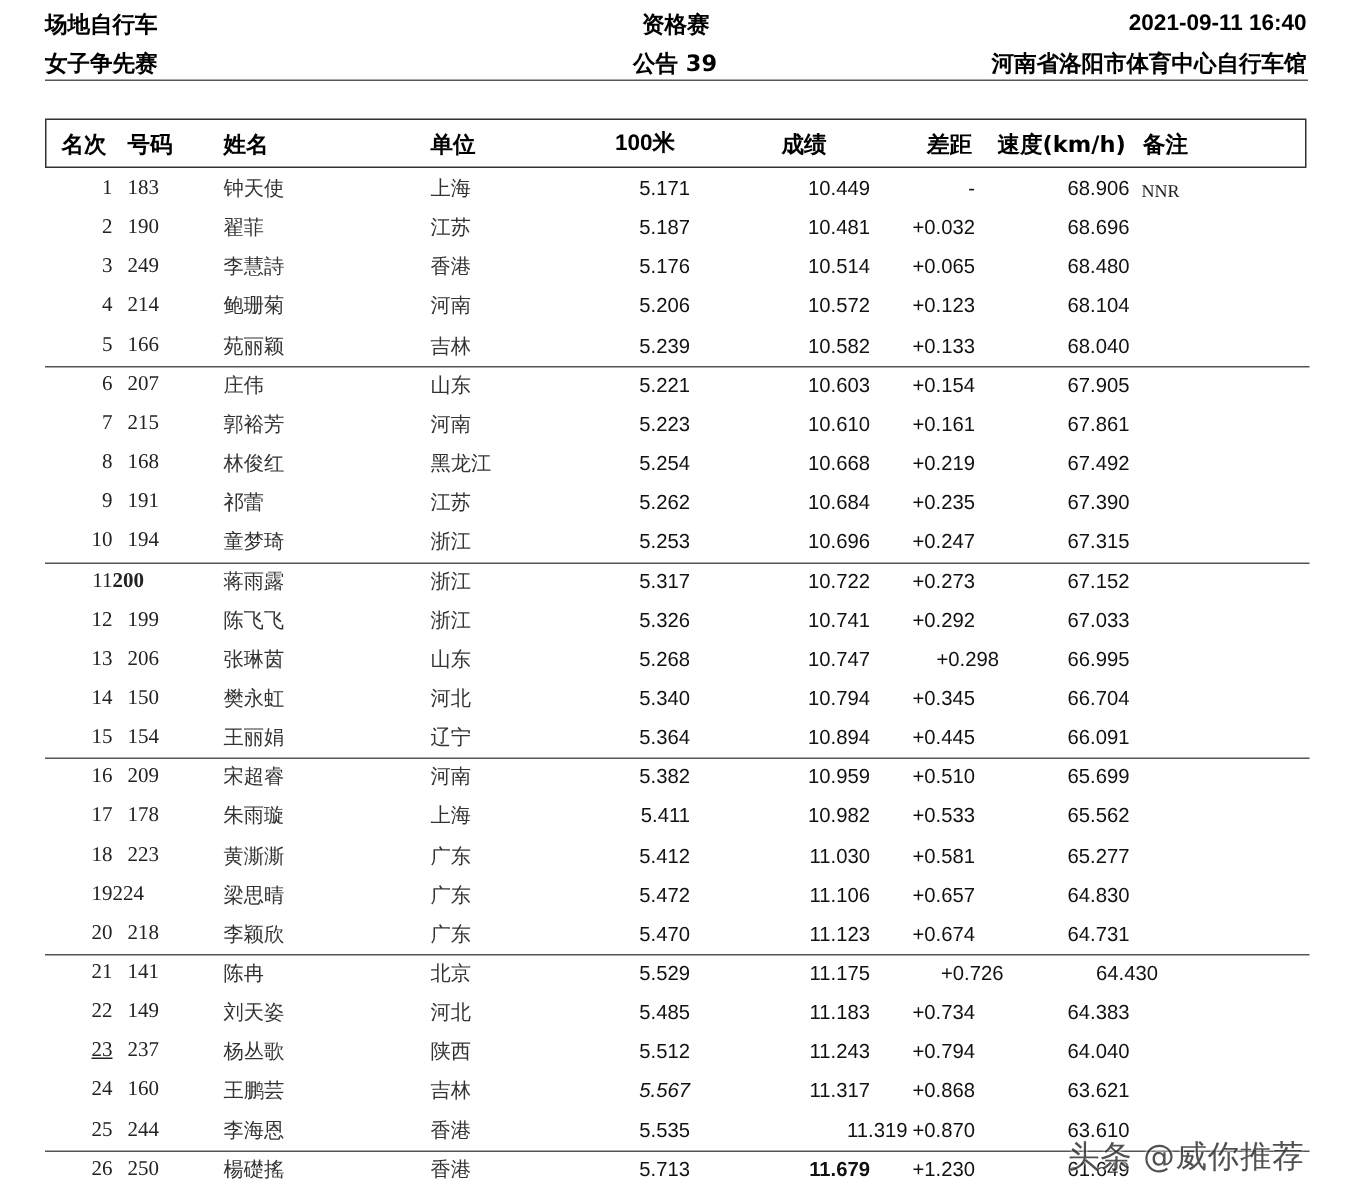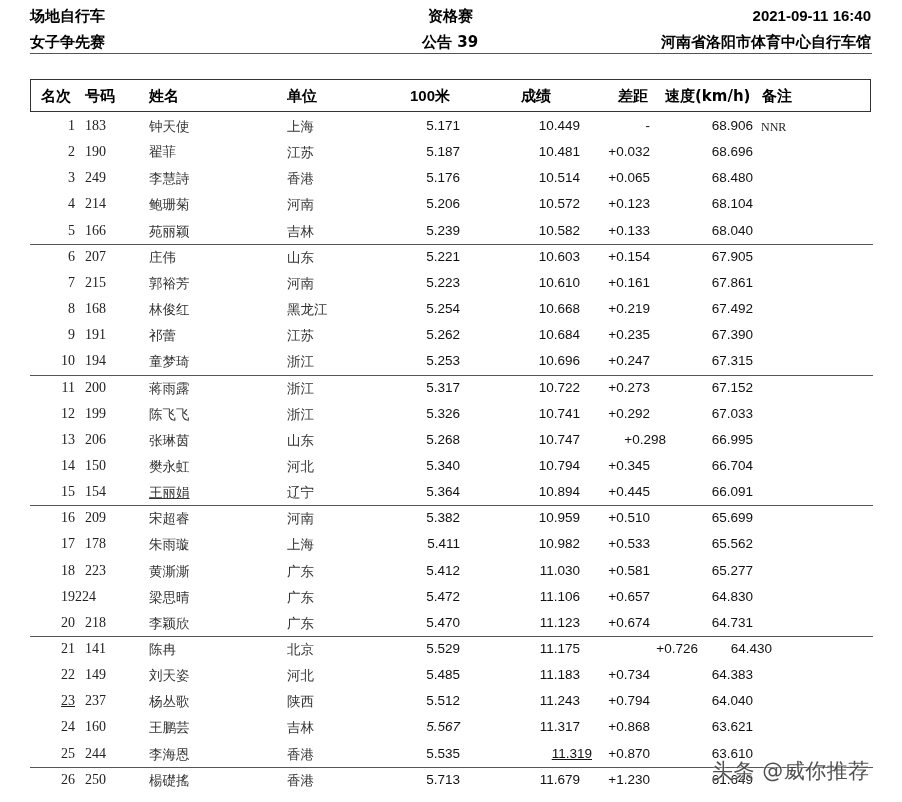--- a/index.html
+++ b/index.html
@@ -150,21 +150,21 @@
       <div class="cell cjk" style="left: 257px; width: 90px;">浙江</div>
       <div class="cell sans right" style="left: 330px; width: 100px;">5.253</div>
       <div class="cell sans right" style="left: 450px; width: 100px;">10.696</div>
       <div class="cell sans right" style="left: 520px; width: 100px;">+0.247</div>
       <div class="cell sans right" style="left: 623px; width: 100px;">67.315</div>
       <div class="cell serif" style="left: 731px; width: 60px; font-size: 12px; top: 5px;"></div>
     </div>
     <div class="grp" style="top: 374.5px;"></div>
     <div class="row" style="top: 375.5px;">
       <div class="cell serif right" style="left: 0px; width: 45px;">11</div>
-      <div class="cell serif" style="left: 55px; width: 50px;">200</div>
+      <div class="cell serif" style="left: 45px; width: 50px; font-weight: bold;">200</div>
       <div class="cell cjk" style="left: 119px; width: 120px;">蒋雨露</div>
       <div class="cell cjk" style="left: 257px; width: 90px;">浙江</div>
       <div class="cell sans right" style="left: 330px; width: 100px;">5.317</div>
       <div class="cell sans right" style="left: 450px; width: 100px;">10.722</div>
       <div class="cell sans right" style="left: 520px; width: 100px;">+0.273</div>
       <div class="cell sans right" style="left: 623px; width: 100px;">67.152</div>
       <div class="cell serif" style="left: 731px; width: 60px; font-size: 12px; top: 5px;"></div>
     </div>
     <div class="row" style="top: 401.65px;">
       <div class="cell serif right" style="left: 0px; width: 45px;">12</div>
@@ -195,21 +195,21 @@
       <div class="cell cjk" style="left: 257px; width: 90px;">河北</div>
       <div class="cell sans right" style="left: 330px; width: 100px;">5.340</div>
       <div class="cell sans right" style="left: 450px; width: 100px;">10.794</div>
       <div class="cell sans right" style="left: 520px; width: 100px;">+0.345</div>
       <div class="cell sans right" style="left: 623px; width: 100px;">66.704</div>
       <div class="cell serif" style="left: 731px; width: 60px; font-size: 12px; top: 5px;"></div>
     </div>
     <div class="row" style="top: 480.1px;">
       <div class="cell serif right" style="left: 0px; width: 45px;">15</div>
       <div class="cell serif" style="left: 55px; width: 50px;">154</div>
-      <div class="cell cjk" style="left: 119px; width: 120px; text-decoration: underline;">王丽娟</div>
+      <div class="cell cjk" style="left: 119px; width: 120px;">王丽娟</div>
       <div class="cell cjk" style="left: 257px; width: 90px;">辽宁</div>
       <div class="cell sans right" style="left: 330px; width: 100px;">5.364</div>
       <div class="cell sans right" style="left: 450px; width: 100px;">10.894</div>
       <div class="cell sans right" style="left: 520px; width: 100px;">+0.445</div>
       <div class="cell sans right" style="left: 623px; width: 100px;">66.091</div>
       <div class="cell serif" style="left: 731px; width: 60px; font-size: 12px; top: 5px;"></div>
     </div>
     <div class="grp" style="top: 505.25px;"></div>
     <div class="row" style="top: 506.25px;">
       <div class="cell serif right" style="left: 0px; width: 45px;">16</div>
@@ -267,21 +267,21 @@
       <div class="cell serif" style="left: 731px; width: 60px; font-size: 12px; top: 5px;"></div>
     </div>
     <div class="grp" style="top: 636px;"></div>
     <div class="row" style="top: 637px;">
       <div class="cell serif right" style="left: 0px; width: 45px;">21</div>
       <div class="cell serif" style="left: 55px; width: 50px;">141</div>
       <div class="cell cjk" style="left: 119px; width: 120px;">陈冉</div>
       <div class="cell cjk" style="left: 257px; width: 90px;">北京</div>
       <div class="cell sans right" style="left: 330px; width: 100px;">5.529</div>
       <div class="cell sans right" style="left: 450px; width: 100px;">11.175</div>
-      <div class="cell sans right" style="left: 536px; width: 100px; padding-left: 32px;">+0.726</div>
+      <div class="cell sans right" style="left: 507px; width: 100px; padding-left: 32px;">+0.726</div>
       <div class="cell sans right" style="left: 642px; width: 100px;">64.430</div>
       <div class="cell serif" style="left: 731px; width: 60px; font-size: 12px; top: 5px;"></div>
     </div>
     <div class="row" style="top: 663.15px;">
       <div class="cell serif right" style="left: 0px; width: 45px;">22</div>
       <div class="cell serif" style="left: 55px; width: 50px;">149</div>
       <div class="cell cjk" style="left: 119px; width: 120px;">刘天姿</div>
       <div class="cell cjk" style="left: 257px; width: 90px;">河北</div>
       <div class="cell sans right" style="left: 330px; width: 100px;">5.485</div>
       <div class="cell sans right" style="left: 450px; width: 100px;">11.183</div>
@@ -310,32 +310,32 @@
       <div class="cell sans right" style="left: 520px; width: 100px;">+0.868</div>
       <div class="cell sans right" style="left: 623px; width: 100px;">63.621</div>
       <div class="cell serif" style="left: 731px; width: 60px; font-size: 12px; top: 5px;"></div>
     </div>
     <div class="row" style="top: 741.6px;">
       <div class="cell serif right" style="left: 0px; width: 45px;">25</div>
       <div class="cell serif" style="left: 55px; width: 50px;">244</div>
       <div class="cell cjk" style="left: 119px; width: 120px;">李海恩</div>
       <div class="cell cjk" style="left: 257px; width: 90px;">香港</div>
       <div class="cell sans right" style="left: 330px; width: 100px;">5.535</div>
-      <div class="cell sans right" style="left: 462px; width: 100px; text-decoration: underline;">11.319</div>
+      <div class="cell sans right" style="left: 475px; width: 100px;">11.319</div>
       <div class="cell sans right" style="left: 520px; width: 100px;">+0.870</div>
       <div class="cell sans right" style="left: 623px; width: 100px;">63.610</div>
       <div class="cell serif" style="left: 731px; width: 60px; font-size: 12px; top: 5px;"></div>
     </div>
     <div class="grp" style="top: 766.75px;"></div>
     <div class="row" style="top: 767.75px;">
       <div class="cell serif right" style="left: 0px; width: 45px;">26</div>
       <div class="cell serif" style="left: 55px; width: 50px;">250</div>
       <div class="cell cjk" style="left: 119px; width: 120px;">楊礎搖</div>
       <div class="cell cjk" style="left: 257px; width: 90px;">香港</div>
       <div class="cell sans right" style="left: 330px; width: 100px;">5.713</div>
-      <div class="cell sans right" style="left: 450px; width: 100px;">11.679</div>
+      <div class="cell sans right" style="left: 450px; width: 100px; font-weight: bold;">11.679</div>
       <div class="cell sans right" style="left: 520px; width: 100px;">+1.230</div>
       <div class="cell sans right" style="left: 623px; width: 100px;">61.649</div>
       <div class="cell serif" style="left: 731px; width: 60px; font-size: 12px; top: 5px;"></div>
     </div>
   </div>
 
 <div class="watermark">头条 @威你推荐</div>
 
 </body></html>

